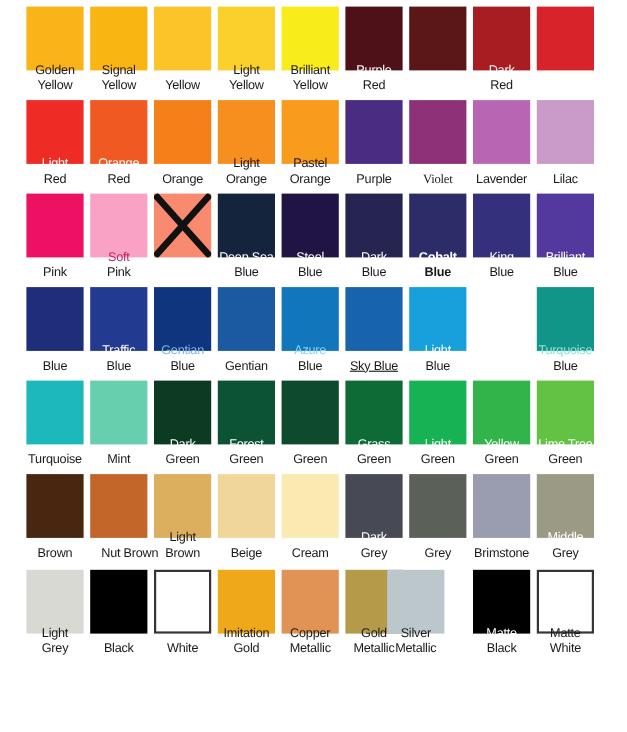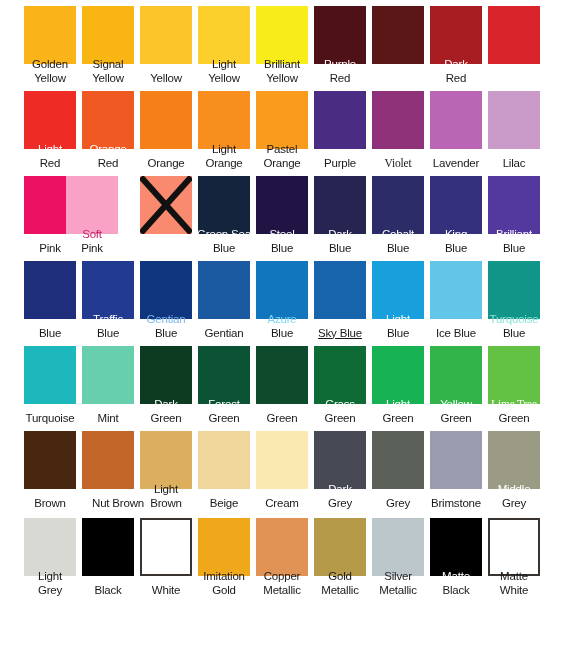--- a/index.html
+++ b/index.html
@@ -209,57 +209,57 @@
         </div>
       </div>
     </div>
     <div class="row" style="top: 170px;">
       <div class="cell" style="left: 24px;">
         <div class="swatch" style="background: rgb(237, 17, 100);"></div>
         <div class="labels">
           <span class="lbl l2" style="color: rgb(26, 26, 26);">Pink</span>
         </div>
       </div>
-      <div class="cell" style="left: 66px; text-decoration: underline;">
+      <div class="cell" style="left: 82px; text-decoration: underline;">
         <div class="swatch" style="background: rgb(249, 162, 198);"></div>
         <div class="labels">
           <span class="lbl l1" style="color: rgb(197, 32, 102);">Soft</span>
           <span class="lbl l2" style="color: rgb(26, 26, 26);">Pink</span>
         </div>
       </div>
       <div class="cell" style="left: 140px;">
         <div class="swatch" style="background: rgb(249, 138, 112);"></div>
         <svg class="xmark" viewBox="0 0 52 58">
           <line x1="1" y1="1" x2="51" y2="57"></line>
           <line x1="51" y1="1" x2="1" y2="57"></line>
         </svg>
         <div class="labels"></div>
       </div>
       <div class="cell" style="left: 198px;">
         <div class="swatch" style="background: rgb(20, 36, 60);"></div>
         <div class="labels">
-          <span class="lbl l1" style="color: rgb(255, 255, 255);">Green Sea</span>
+          <span class="lbl l1" style="color: rgb(255, 255, 255);">Deep Sea</span>
           <span class="lbl l2" style="color: rgb(26, 26, 26);">Blue</span>
         </div>
       </div>
       <div class="cell" style="left: 256px;">
         <div class="swatch" style="background: rgb(32, 20, 68);"></div>
         <div class="labels">
           <span class="lbl l1" style="color: rgb(255, 255, 255);">Steel</span>
           <span class="lbl l2" style="color: rgb(26, 26, 26);">Blue</span>
         </div>
       </div>
       <div class="cell" style="left: 314px;">
         <div class="swatch" style="background: rgb(38, 36, 80);"></div>
         <div class="labels">
           <span class="lbl l1" style="color: rgb(255, 255, 255);">Dark</span>
           <span class="lbl l2" style="color: rgb(26, 26, 26);">Blue</span>
         </div>
       </div>
-      <div class="cell" style="left: 372px;">
+      <div class="cell" style="left: 372px; font-weight: bold;">
         <div class="swatch" style="background: rgb(44, 45, 104);"></div>
         <div class="labels">
           <span class="lbl l1" style="color: rgb(255, 255, 255);">Cobalt</span>
           <span class="lbl l2" style="color: rgb(26, 26, 26);">Blue</span>
         </div>
       </div>
       <div class="cell" style="left: 430px;">
         <div class="swatch" style="background: rgb(52, 48, 123);"></div>
         <div class="labels">
           <span class="lbl l1" style="color: rgb(255, 255, 255);">King</span>
@@ -314,26 +314,20 @@
           <span class="lbl l2" style="color: rgb(26, 26, 26); text-decoration: underline;">Sky Blue</span>
         </div>
       </div>
       <div class="cell" style="left: 372px;">
         <div class="swatch" style="background: rgb(23, 160, 219);"></div>
         <div class="labels">
           <span class="lbl l1" style="color: rgb(255, 255, 255);">Light</span>
           <span class="lbl l2" style="color: rgb(26, 26, 26);">Blue</span>
         </div>
       </div>
-      <div class="cell" style="left: 430px;">
-        <div class="swatch" style="background: rgb(98, 198, 233);"></div>
-        <div class="labels">
-          <span class="lbl l2" style="color: rgb(26, 26, 26);">Ice Blue</span>
-        </div>
-      </div>
       <div class="cell" style="left: 488px;">
         <div class="swatch" style="background: rgb(17, 149, 136);"></div>
         <div class="labels">
           <span class="lbl l1" style="color: rgb(143, 227, 216);">Turquoise</span>
           <span class="lbl l2" style="color: rgb(26, 26, 26);">Blue</span>
         </div>
       </div>
     </div>
     <div class="row" style="top: 340px;">
       <div class="cell" style="left: 24px;">
@@ -385,21 +379,21 @@
       <div class="cell" style="left: 430px;">
         <div class="swatch" style="background: rgb(51, 180, 74);"></div>
         <div class="labels">
           <span class="lbl l1" style="color: rgb(255, 255, 255);">Yellow</span>
           <span class="lbl l2" style="color: rgb(26, 26, 26);">Green</span>
         </div>
       </div>
       <div class="cell" style="left: 488px;">
         <div class="swatch" style="background: rgb(99, 193, 67);"></div>
         <div class="labels">
-          <span class="lbl l1" style="color: rgb(255, 255, 255); font-family: Liberation Serif, serif;">Lime Tree</span>
+          <span class="lbl l1" style="color: rgb(255, 255, 255);">Lime Tree</span>
           <span class="lbl l2" style="color: rgb(26, 26, 26);">Green</span>
         </div>
       </div>
     </div>
     <div class="row" style="top: 425px;">
       <div class="cell" style="left: 24px;">
         <div class="swatch" style="background: rgb(73, 38, 15);"></div>
         <div class="labels">
           <span class="lbl l2" style="color: rgb(26, 26, 26);">Brown</span>
         </div>
@@ -490,21 +484,21 @@
           <span class="lbl l2" style="color: rgb(26, 26, 26);">Metallic</span>
         </div>
       </div>
       <div class="cell" style="left: 314px;">
         <div class="swatch" style="background: rgb(180, 154, 73);"></div>
         <div class="labels">
           <span class="lbl l1" style="color: rgb(26, 26, 26);">Gold</span>
           <span class="lbl l2" style="color: rgb(26, 26, 26);">Metallic</span>
         </div>
       </div>
-      <div class="cell" style="left: 372px; padding-left: 32px;">
+      <div class="cell" style="left: 352px; padding-left: 32px;">
         <div class="swatch" style="background: rgb(188, 199, 204);"></div>
         <div class="labels">
           <span class="lbl l1" style="color: rgb(26, 26, 26);">Silver</span>
           <span class="lbl l2" style="color: rgb(26, 26, 26);">Metallic</span>
         </div>
       </div>
       <div class="cell" style="left: 430px;">
         <div class="swatch" style="background: rgb(0, 0, 0);"></div>
         <div class="labels">
           <span class="lbl l1" style="color: rgb(255, 255, 255);">Matte</span>

